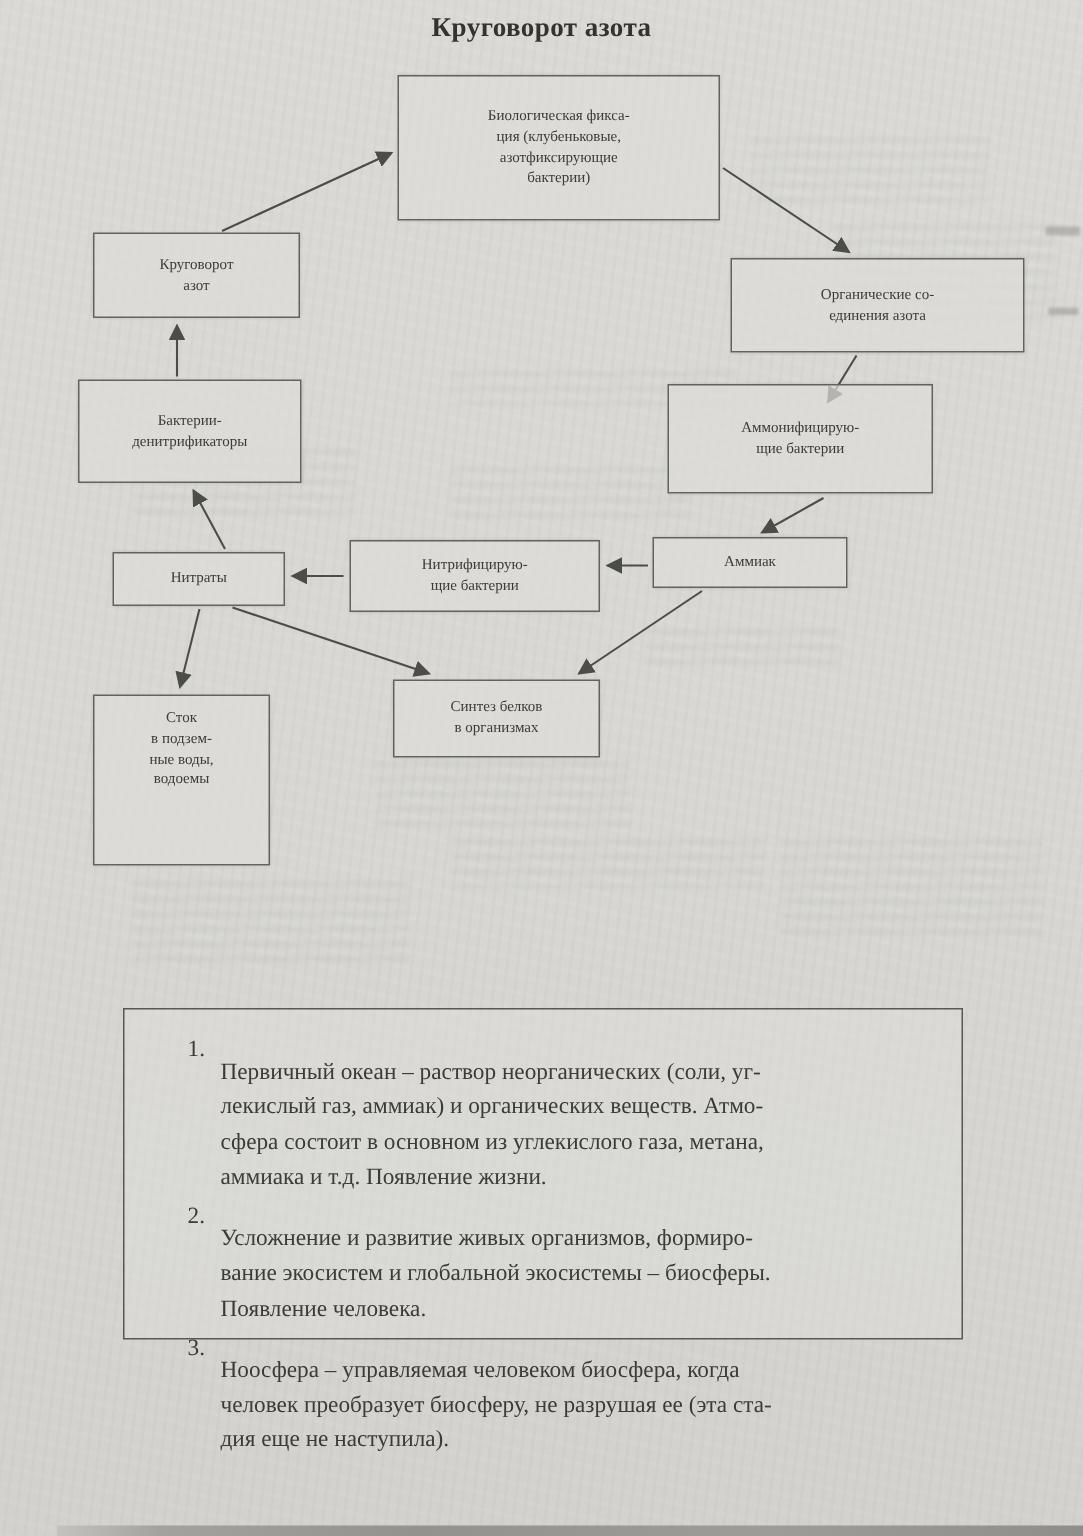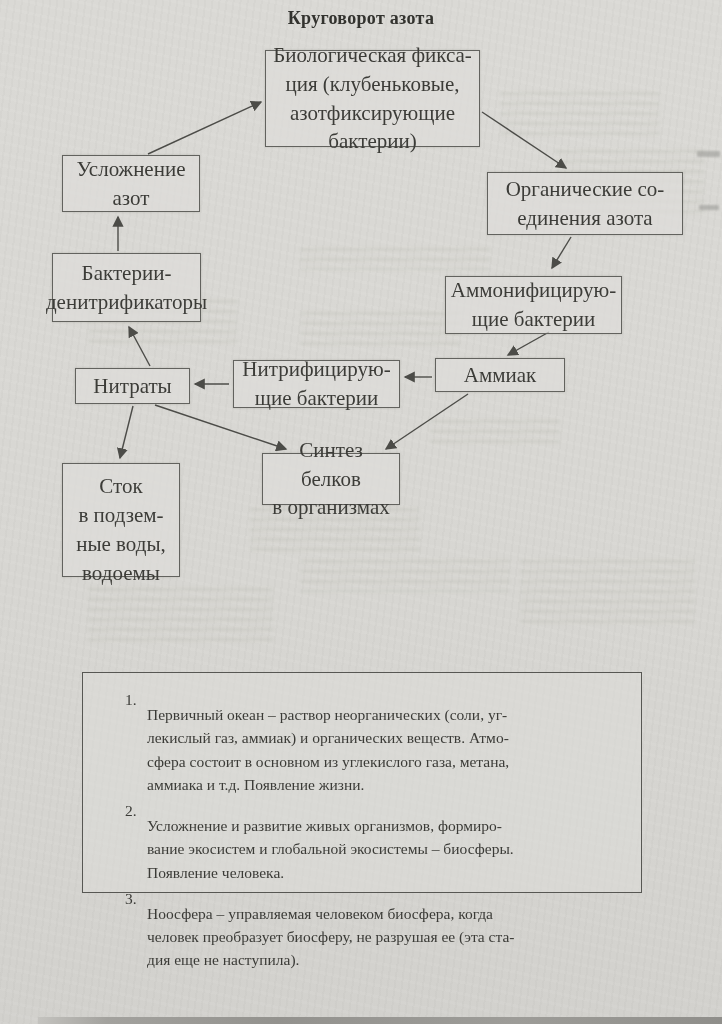--- a/index.html
+++ b/index.html
@@ -22,21 +22,21 @@
   .heading{
     position:absolute;left:0;width:722px;text-align:center;
     font-weight:bold;font-size:18px;letter-spacing:.3px;color:#33332f;
   }
   .node{
     position:absolute;
     border:1.5px solid #62625e;
     background:rgba(222,221,217,.72);
     display:flex;align-items:center;justify-content:center;
     text-align:center;
-    font-size:21px;line-height:1.38;color:#3c3c38;
+    font-size:10px;line-height:1.38;color:#3c3c38;
     white-space:pre-line;
     padding:4px 4px;box-sizing:border-box;
     box-shadow:0 0 2px rgba(90,90,85,.25);
   }
   .arrows{position:absolute;left:0;top:0;pointer-events:none;}
   .arrows line{stroke:#4c4c48;stroke-width:1.4;}
   .evo-box{
     position:absolute;left:82px;top:672px;width:560px;height:221px;
     border:1.4px solid #575753;background:rgba(222,221,217,.5);
     box-sizing:border-box;
@@ -90,27 +90,27 @@
     <line x1="118" y1="251" x2="118" y2="217" marker-end="url(#ah)"></line>
     <line x1="133" y1="406" x2="120" y2="458" marker-end="url(#ah)"></line>
     <line x1="155" y1="405" x2="286" y2="449" marker-end="url(#ah)"></line>
     <line x1="468" y1="394" x2="386" y2="449" marker-end="url(#ah)"></line>
   </svg>
 
   <div class="node" style="left:265px;top:50px;width:215px;height:97px">Биологическая фикса-
 ция (клубеньковые,
 азотфиксирующие
 бактерии)</div>
-  <div class="node" style="left:62px;top:155px;width:138px;height:57px">Усложнение
+  <div class="node" style="left:62px;top:155px;width:138px;height:57px">Круговорот
 азот</div>
   <div class="node" style="left:487px;top:172px;width:196px;height:63px">Органические со-
 единения азота</div>
   <div class="node" style="left:52px;top:253px;width:149px;height:69px">Бактерии-
 денитрификаторы</div>
-  <div class="node" style="left:445px;top:276px;width:177px;height:58px">Аммонифицирую-
+  <div class="node" style="left:445px;top:256px;width:177px;height:73px">Аммонифицирую-
 щие бактерии</div>
   <div class="node" style="left:435px;top:358px;width:130px;height:34px">Аммиак</div>
   <div class="node" style="left:233px;top:360px;width:167px;height:48px">Нитрифицирую-
 щие бактерии</div>
   <div class="node" style="left:75px;top:368px;width:115px;height:36px">Нитраты</div>
   <div class="node" style="left:62px;top:463px;width:118px;height:114px;align-items:flex-start;padding-top:8px">Сток
 в подзем-
 ные воды,
 водоемы</div>
   <div class="node" style="left:262px;top:453px;width:138px;height:52px">Синтез белков

